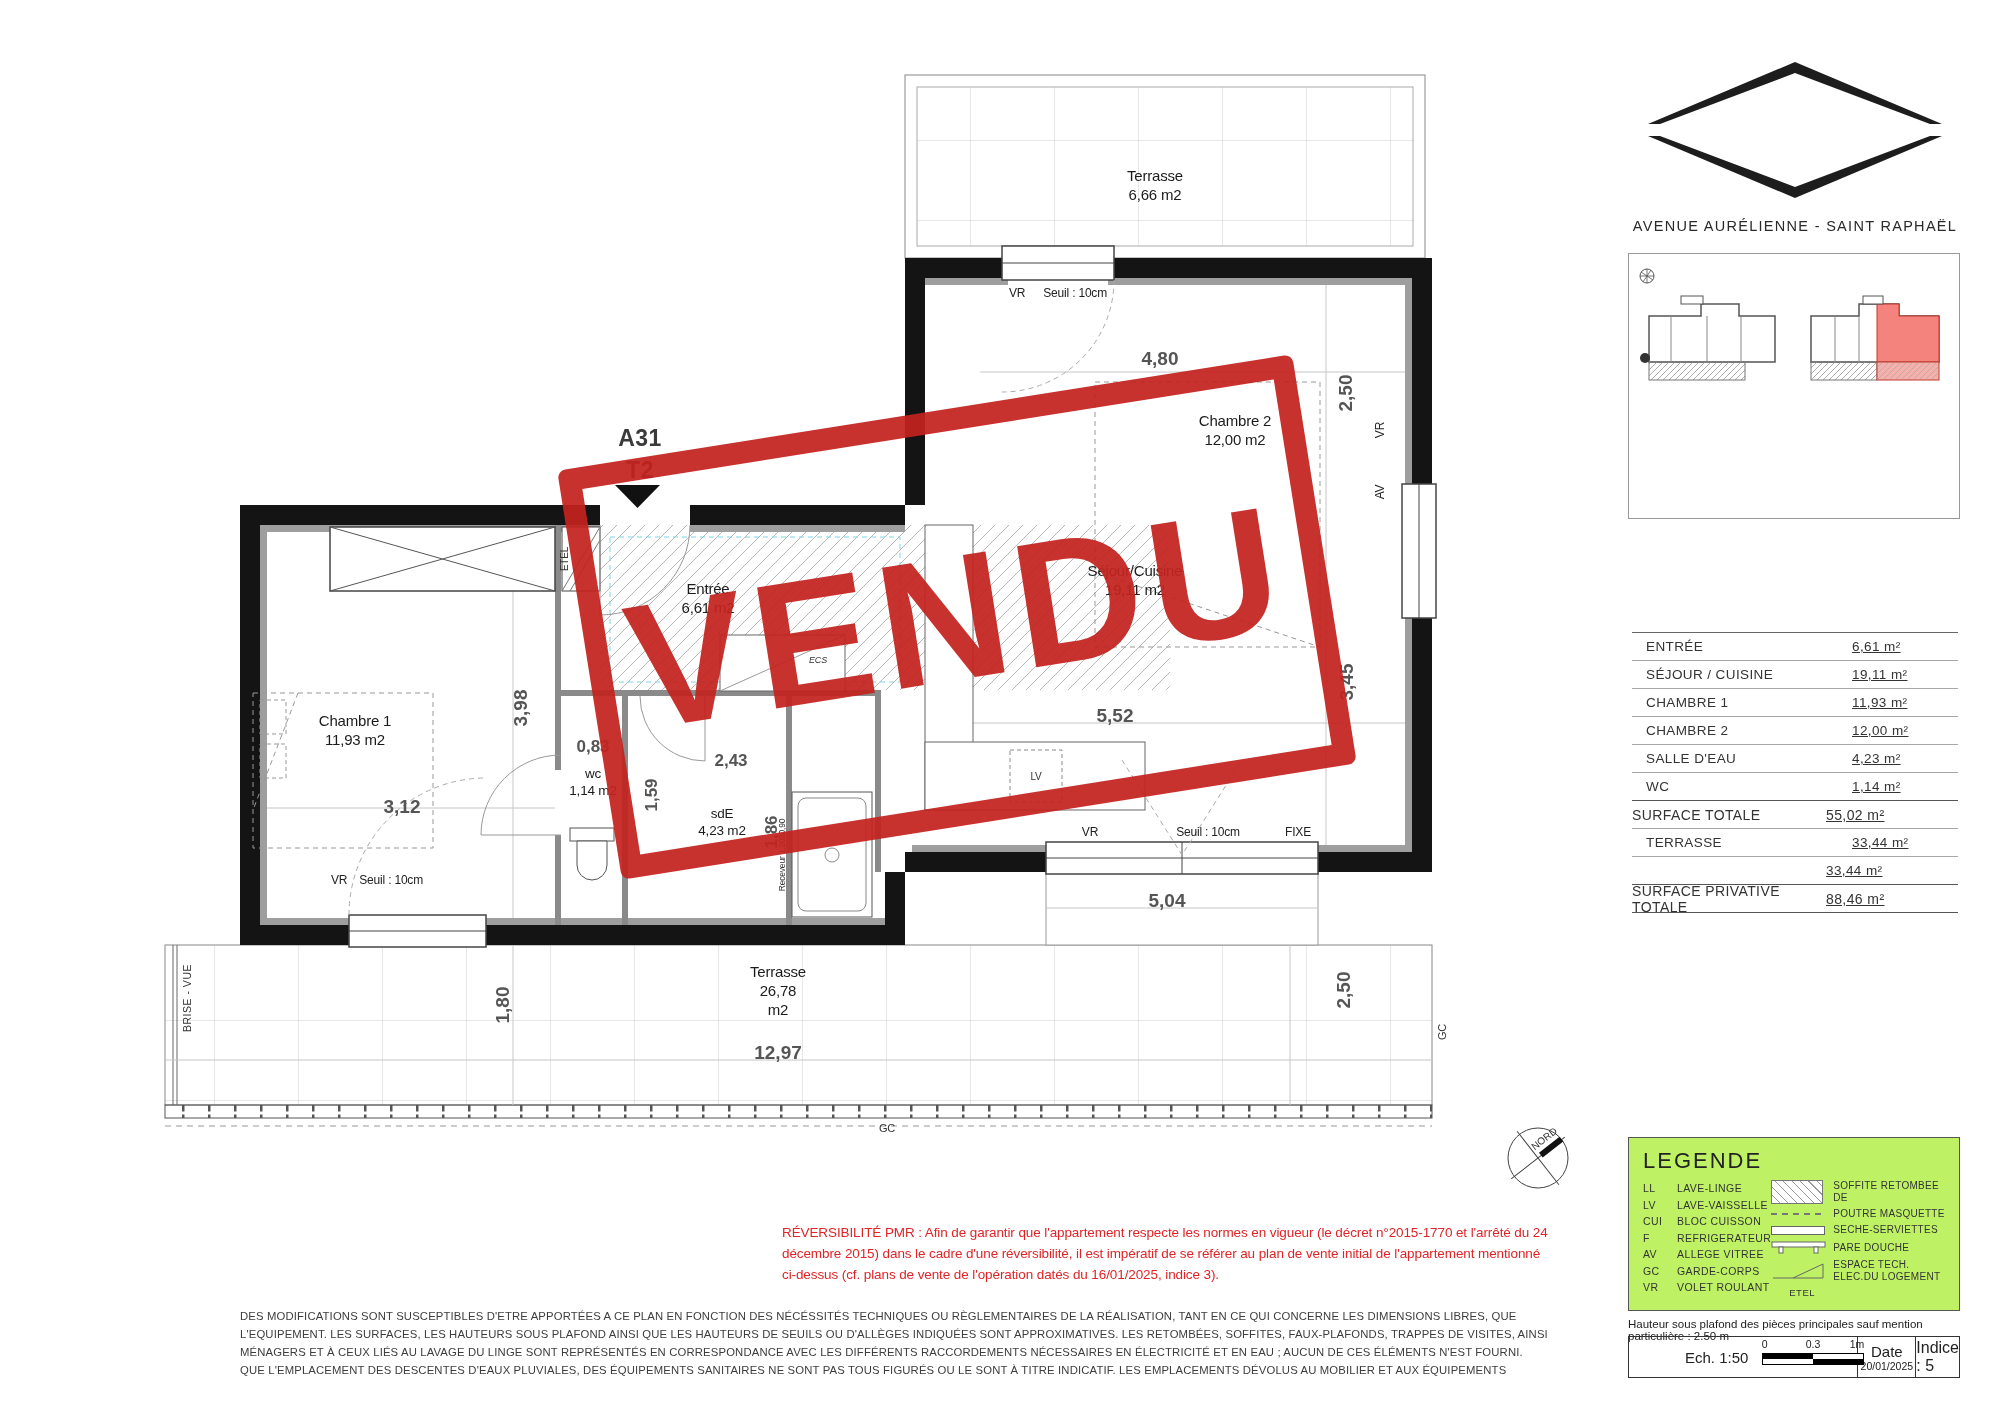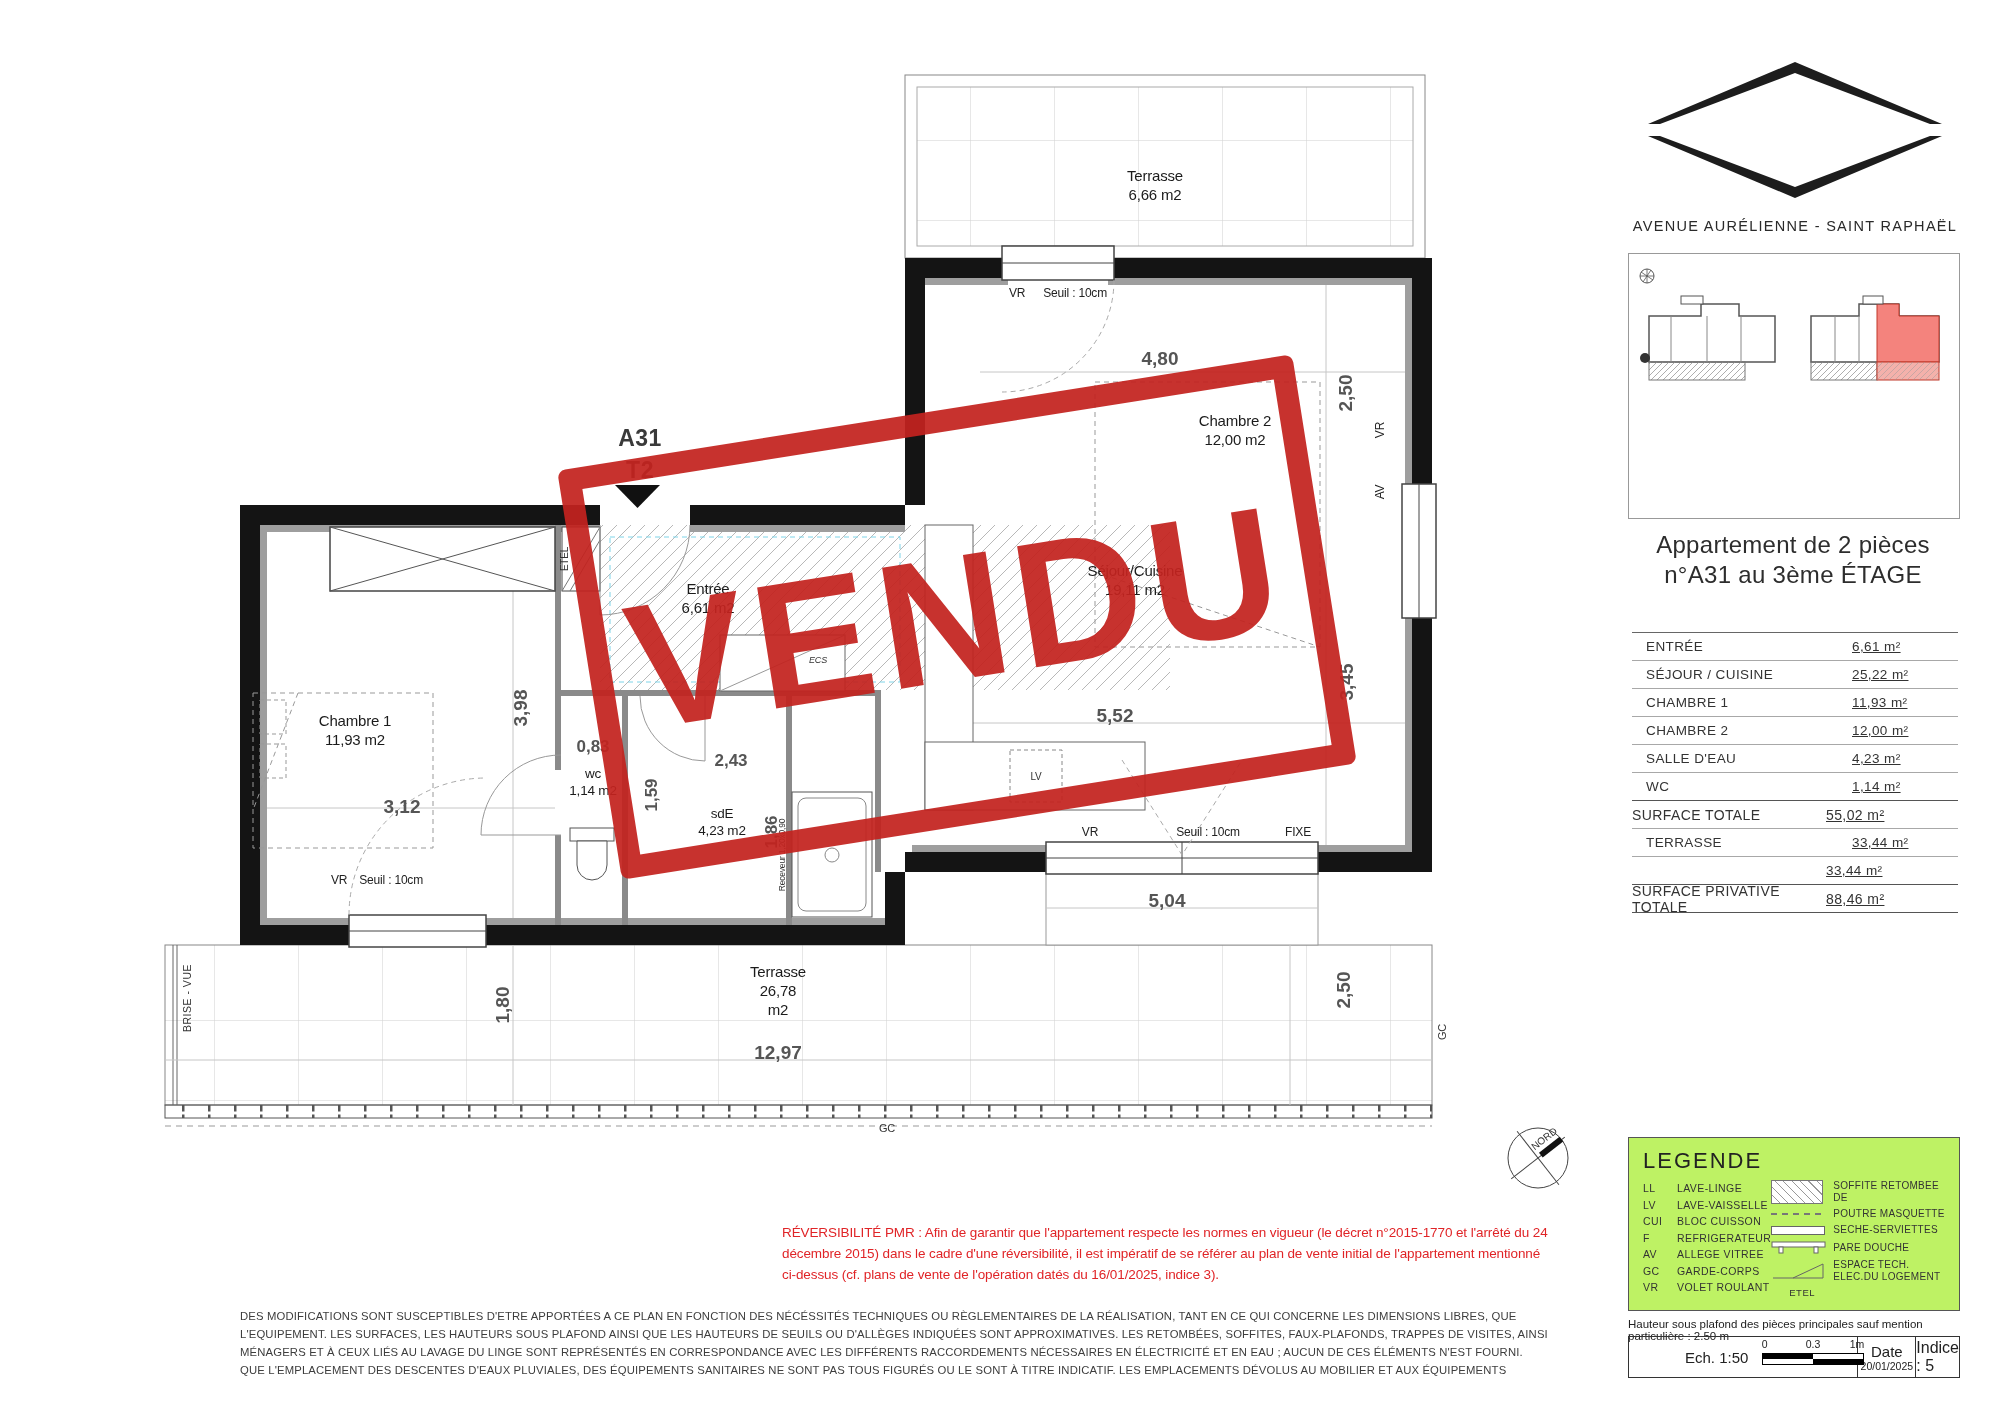--- a/index.html
+++ b/index.html
@@ -348,33 +348,29 @@
         <rect x="4" y="68" width="66" height="18" fill="url(#hatchT)" stroke="#777"></rect>
         <rect x="70" y="68" width="62" height="18" fill="#f4b1ab" stroke="#c0392b"></rect>
         <rect x="70" y="68" width="62" height="18" fill="url(#hatchT)" opacity="0.6"></rect>
         <line x1="28" y1="22" x2="28" y2="68" stroke="#888"></line>
         <line x1="52" y1="22" x2="52" y2="68" stroke="#888"></line>
         <rect x="56" y="2" width="20" height="8" fill="#fff" stroke="#555"></rect>
       </g>
     </svg>
   </div>
 
-  <div class="rc-title">
-    <div>Appartement de 2 pièces</div>
-    <div>n°A31 au 3ème ÉTAGE</div>
-  </div>
 
   <div class="stable">
     <div class="srow">
         <span class="lab">ENTRÉE</span>
         <span class="val">6,61 m²</span>
       </div>
     <div class="srow">
         <span class="lab">SÉJOUR / CUISINE</span>
-        <span class="val">25,22 m²</span>
+        <span class="val">19,11 m²</span>
       </div>
     <div class="srow">
         <span class="lab">CHAMBRE 1</span>
         <span class="val">11,93 m²</span>
       </div>
     <div class="srow">
         <span class="lab">CHAMBRE 2</span>
         <span class="val">12,00 m²</span>
       </div>
     <div class="srow">

